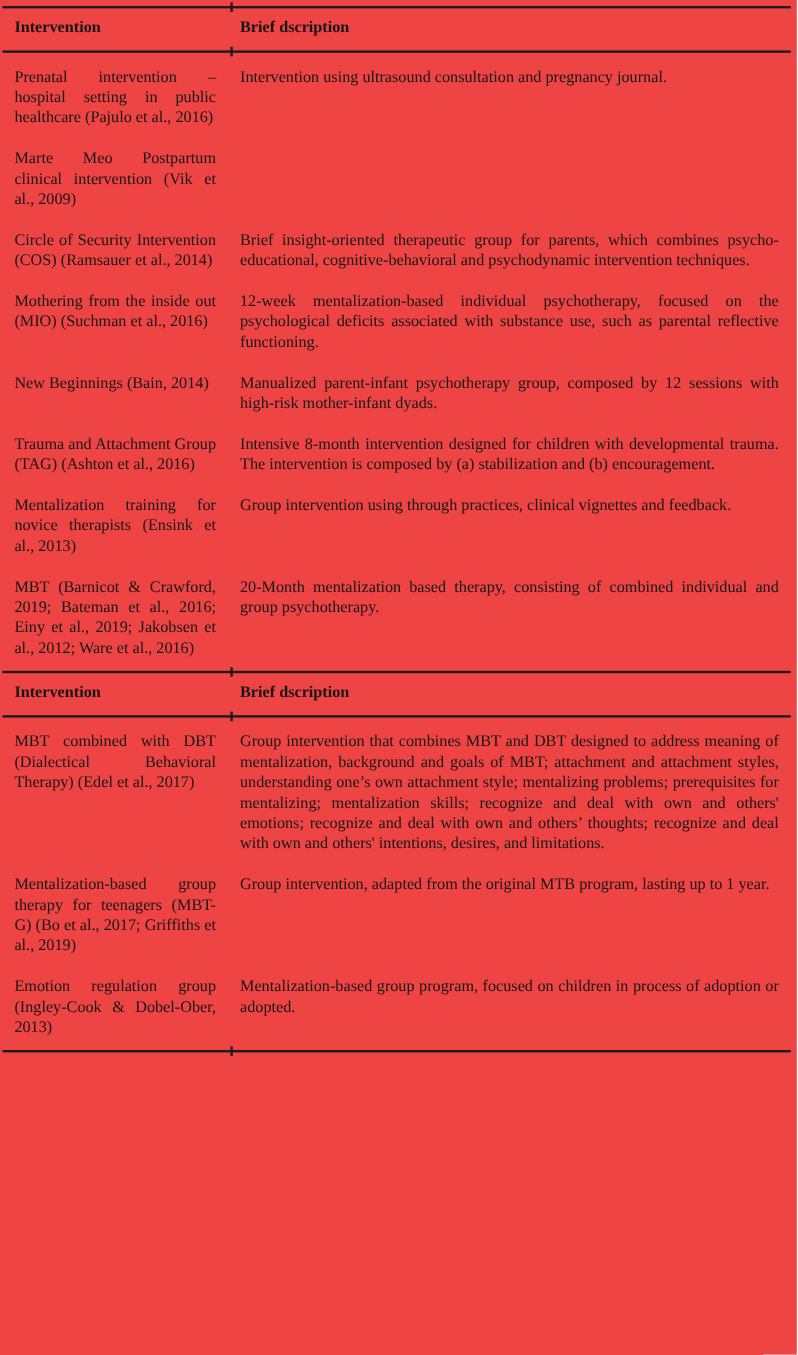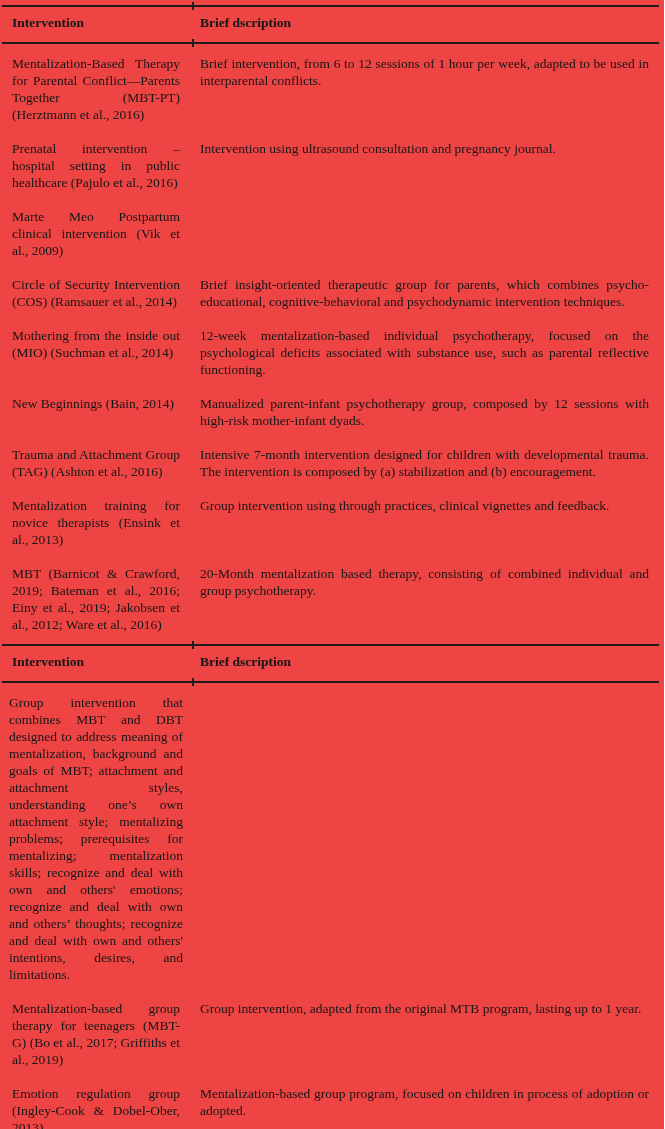--- a/index.html
+++ b/index.html
@@ -84,45 +84,41 @@
       <div class="cell-intervention">Intervention</div>
       <div class="cell-description">Brief dscription</div>
     </div>
 
     <div class="rule">
         <span class="tick"></span>
       </div>
 
     <div class="rows-block">
       <div class="row body-row">
-        <div class="cell-intervention">Mentalization-Based Therapy for Parental Conflict—Parents Together (MBT-PT) (Herztmann et al., 2016)</div>
-        <div class="cell-description">Brief intervention, from 6 to 12 sessions of 1 hour per week, adapted to be used in interparental conflicts.</div>
-      </div>
-      <div class="row body-row">
         <div class="cell-intervention">Prenatal intervention – hospital setting in public healthcare (Pajulo et al., 2016)</div>
         <div class="cell-description">Intervention using ultrasound consultation and pregnancy journal.</div>
       </div>
       <div class="row body-row">
         <div class="cell-intervention">Marte Meo Postpartum clinical intervention (Vik et al., 2009)</div>
       </div>
       <div class="row body-row">
         <div class="cell-intervention">Circle of Security Intervention (COS) (Ramsauer et al., 2014)</div>
         <div class="cell-description">Brief insight-oriented therapeutic group for parents, which combines psycho-educational, cognitive-behavioral and psychodynamic intervention techniques.</div>
       </div>
       <div class="row body-row">
-        <div class="cell-intervention">Mothering from the inside out (MIO) (Suchman et al., 2014)</div>
+        <div class="cell-intervention">Mothering from the inside out (MIO) (Suchman et al., 2016)</div>
         <div class="cell-description">12-week mentalization-based individual psychotherapy, focused on the psychological deficits associated with substance use, such as parental reflective functioning.</div>
       </div>
       <div class="row body-row">
         <div class="cell-intervention">New Beginnings (Bain, 2014)</div>
         <div class="cell-description">Manualized parent-infant psychotherapy group, composed by 12 sessions with high-risk mother-infant dyads.</div>
       </div>
       <div class="row body-row">
         <div class="cell-intervention">Trauma and Attachment Group (TAG) (Ashton et al., 2016)</div>
-        <div class="cell-description">Intensive 7-month intervention designed for children with developmental trauma. The intervention is composed by (a) stabilization and (b) encouragement.</div>
+        <div class="cell-description">Intensive 8-month intervention designed for children with developmental trauma. The intervention is composed by (a) stabilization and (b) encouragement.</div>
       </div>
       <div class="row body-row">
         <div class="cell-intervention">Mentalization training for novice therapists (Ensink et al., 2013)</div>
         <div class="cell-description">Group intervention using through practices, clinical vignettes and feedback.</div>
       </div>
       <div class="row body-row">
         <div class="cell-intervention">MBT (Barnicot &amp; Crawford, 2019; Bateman et al., 2016; Einy et al., 2019; Jakobsen et al., 2012; Ware et al., 2016)</div>
         <div class="cell-description">20-Month mentalization based therapy, consisting of combined individual and group psychotherapy.</div>
       </div>
     </div>
@@ -135,20 +131,21 @@
       <div class="cell-intervention">Intervention</div>
       <div class="cell-description">Brief dscription</div>
     </div>
 
     <div class="rule">
         <span class="tick"></span>
       </div>
 
     <div class="rows-block">
       <div class="row body-row">
+        <div class="cell-intervention">MBT combined with DBT (Dialectical Behavioral Therapy) (Edel et al., 2017)</div>
         <div class="cell-description">Group intervention that combines MBT and DBT designed to address meaning of mentalization, background and goals of MBT; attachment and attachment styles, understanding one’s own attachment style; mentalizing problems; prerequisites for mentalizing; mentalization skills; recognize and deal with own and others' emotions; recognize and deal with own and others’ thoughts; recognize and deal with own and others' intentions, desires, and limitations.</div>
       </div>
       <div class="row body-row">
         <div class="cell-intervention">Mentalization-based group therapy for teenagers (MBT-G) (Bo et al., 2017; Griffiths et al., 2019)</div>
         <div class="cell-description">Group intervention, adapted from the original MTB program, lasting up to 1 year.</div>
       </div>
       <div class="row body-row">
         <div class="cell-intervention">Emotion regulation group (Ingley-Cook &amp; Dobel-Ober, 2013)</div>
         <div class="cell-description">Mentalization-based group program, focused on children in process of adoption or adopted.</div>
       </div>

